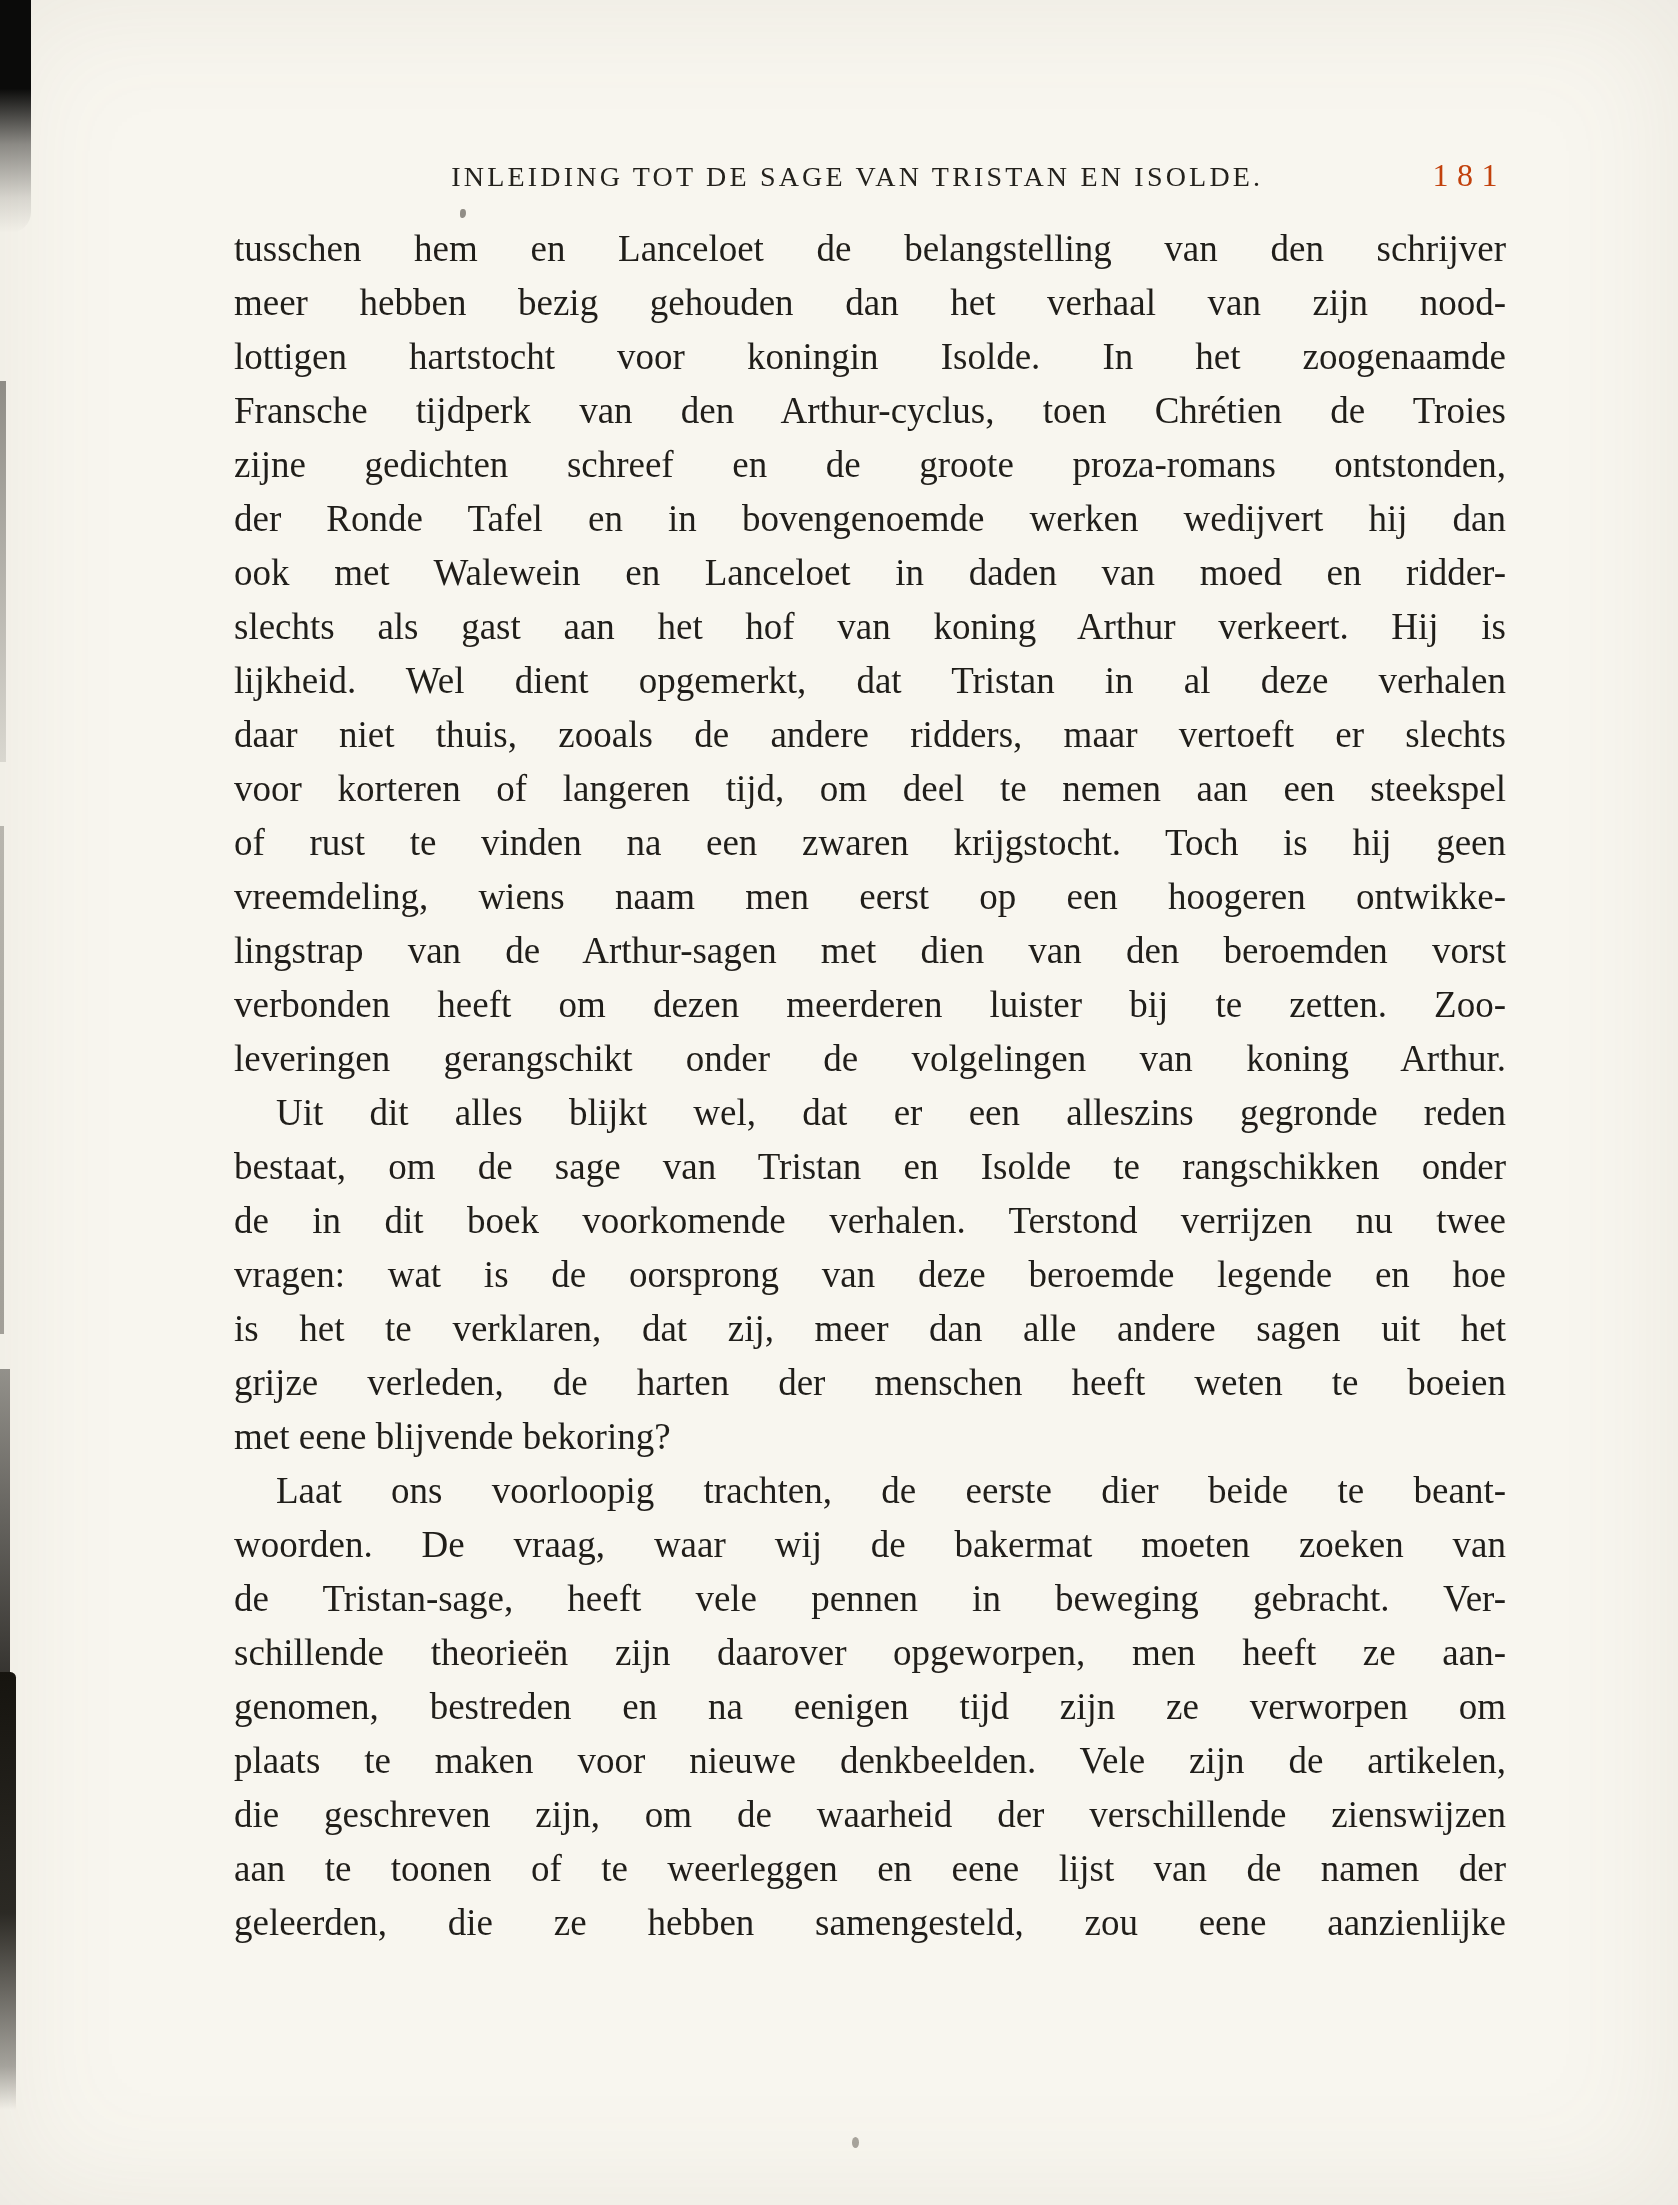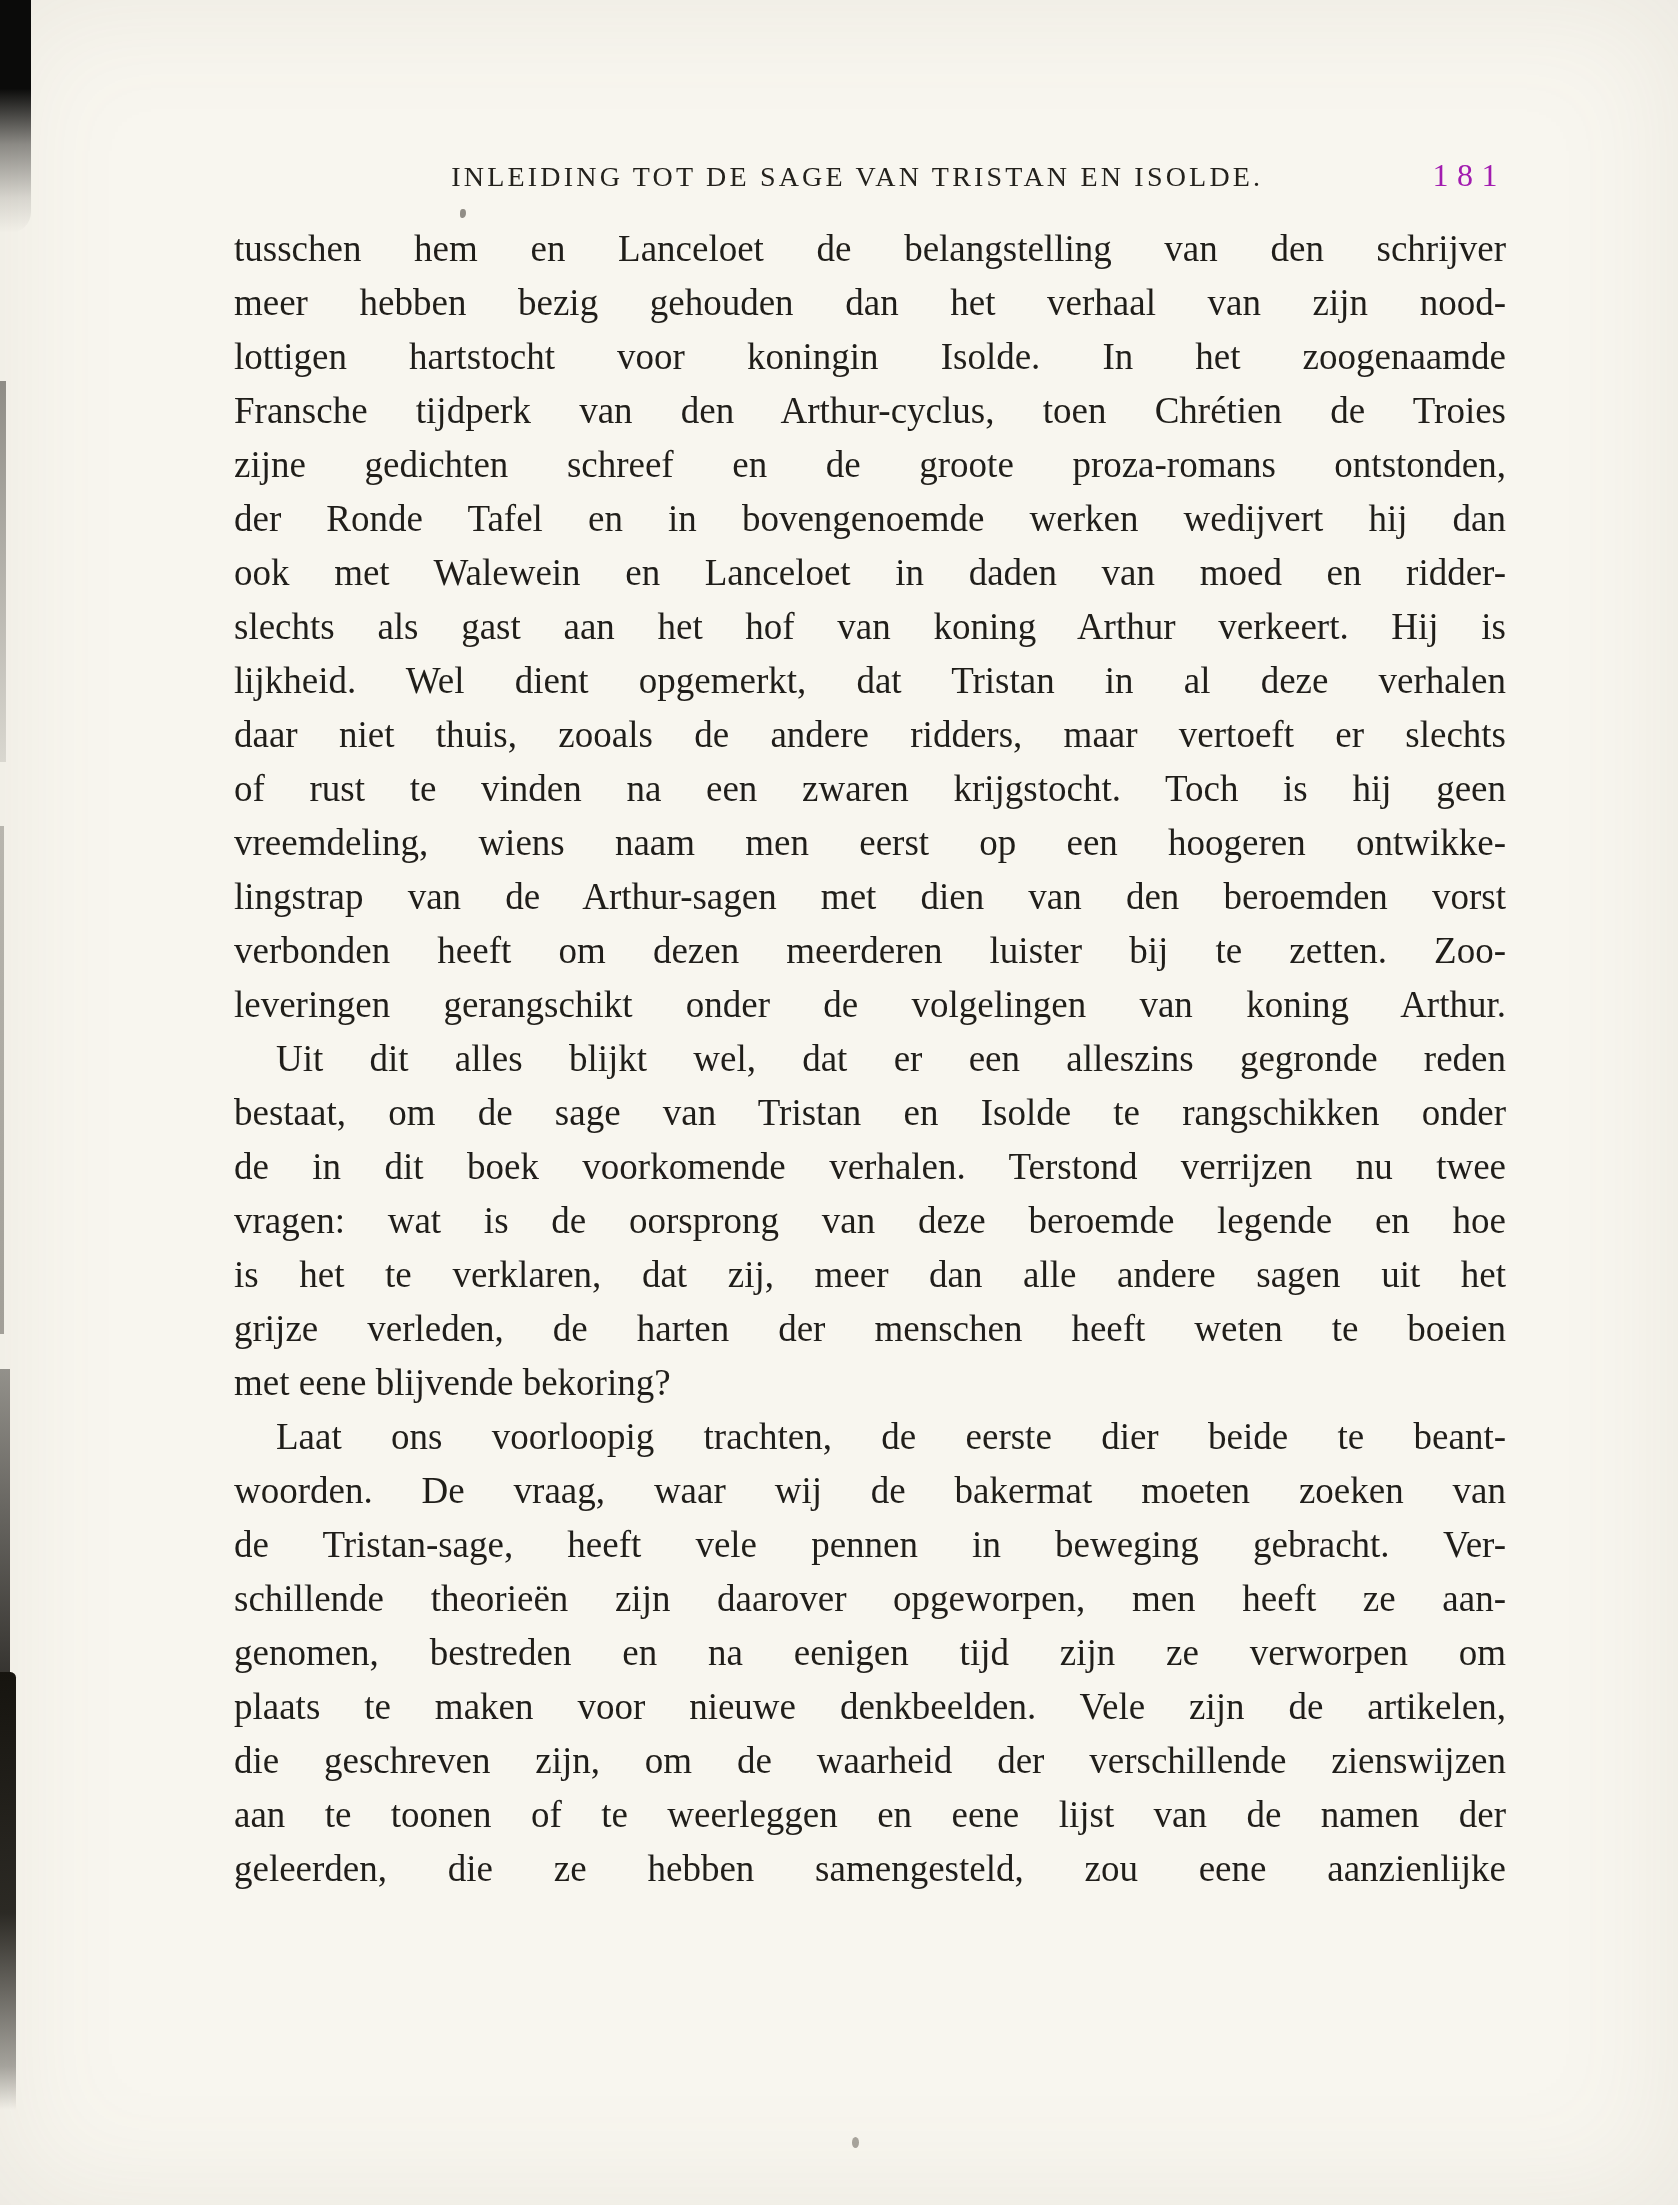--- a/index.html
+++ b/index.html
@@ -31,21 +31,21 @@
     white-space: nowrap;
     font-size: 28px;
     letter-spacing: 3.2px;
     color: #24221d;
   }
   .page-number {
     position: absolute;
     right: 0; top: 0;
     font-size: 32px;
     letter-spacing: 8.5px;
-    color: #a21caf;
+    color: #c2410c;
     text-align: right;
   }
 
   
   .text-block {
     position: absolute;
     left: 234px; top: 222px;
     width: 1272px;
     font-size: 37px;
     line-height: 54px;
@@ -117,20 +117,21 @@
       <div class="line">tusschen hem en Lanceloet de belangstelling van den schrijver</div>
       <div class="line">meer hebben bezig gehouden dan het verhaal van zijn nood-</div>
       <div class="line">lottigen hartstocht voor koningin Isolde. In het zoogenaamde</div>
       <div class="line">Fransche tijdperk van den Arthur-cyclus, toen Chrétien de Troies</div>
       <div class="line">zijne gedichten schreef en de groote proza-romans ontstonden,</div>
       <div class="line">der Ronde Tafel en in bovengenoemde werken wedijvert hij dan</div>
       <div class="line">ook met Walewein en Lanceloet in daden van moed en ridder-</div>
       <div class="line">slechts als gast aan het hof van koning Arthur verkeert. Hij is</div>
       <div class="line">lijkheid. Wel dient opgemerkt, dat Tristan in al deze verhalen</div>
       <div class="line">daar niet thuis, zooals de andere ridders, maar vertoeft er slechts</div>
+      <div class="line">voor korteren of langeren tijd, om deel te nemen aan een steekspel</div>
       <div class="line">of rust te vinden na een zwaren krijgstocht. Toch is hij geen</div>
       <div class="line">vreemdeling, wiens naam men eerst op een hoogeren ontwikke-</div>
       <div class="line">lingstrap van de Arthur-sagen met dien van den beroemden vorst</div>
       <div class="line">verbonden heeft om dezen meerderen luister bij te zetten. Zoo-</div>
       <div class="line">leveringen gerangschikt onder de volgelingen van koning Arthur.</div>
     </div>
 
     <div class="para">
       <div class="line indent">Uit dit alles blijkt wel, dat er een alleszins gegronde reden</div>
       <div class="line">bestaat, om de sage van Tristan en Isolde te rangschikken onder</div>

